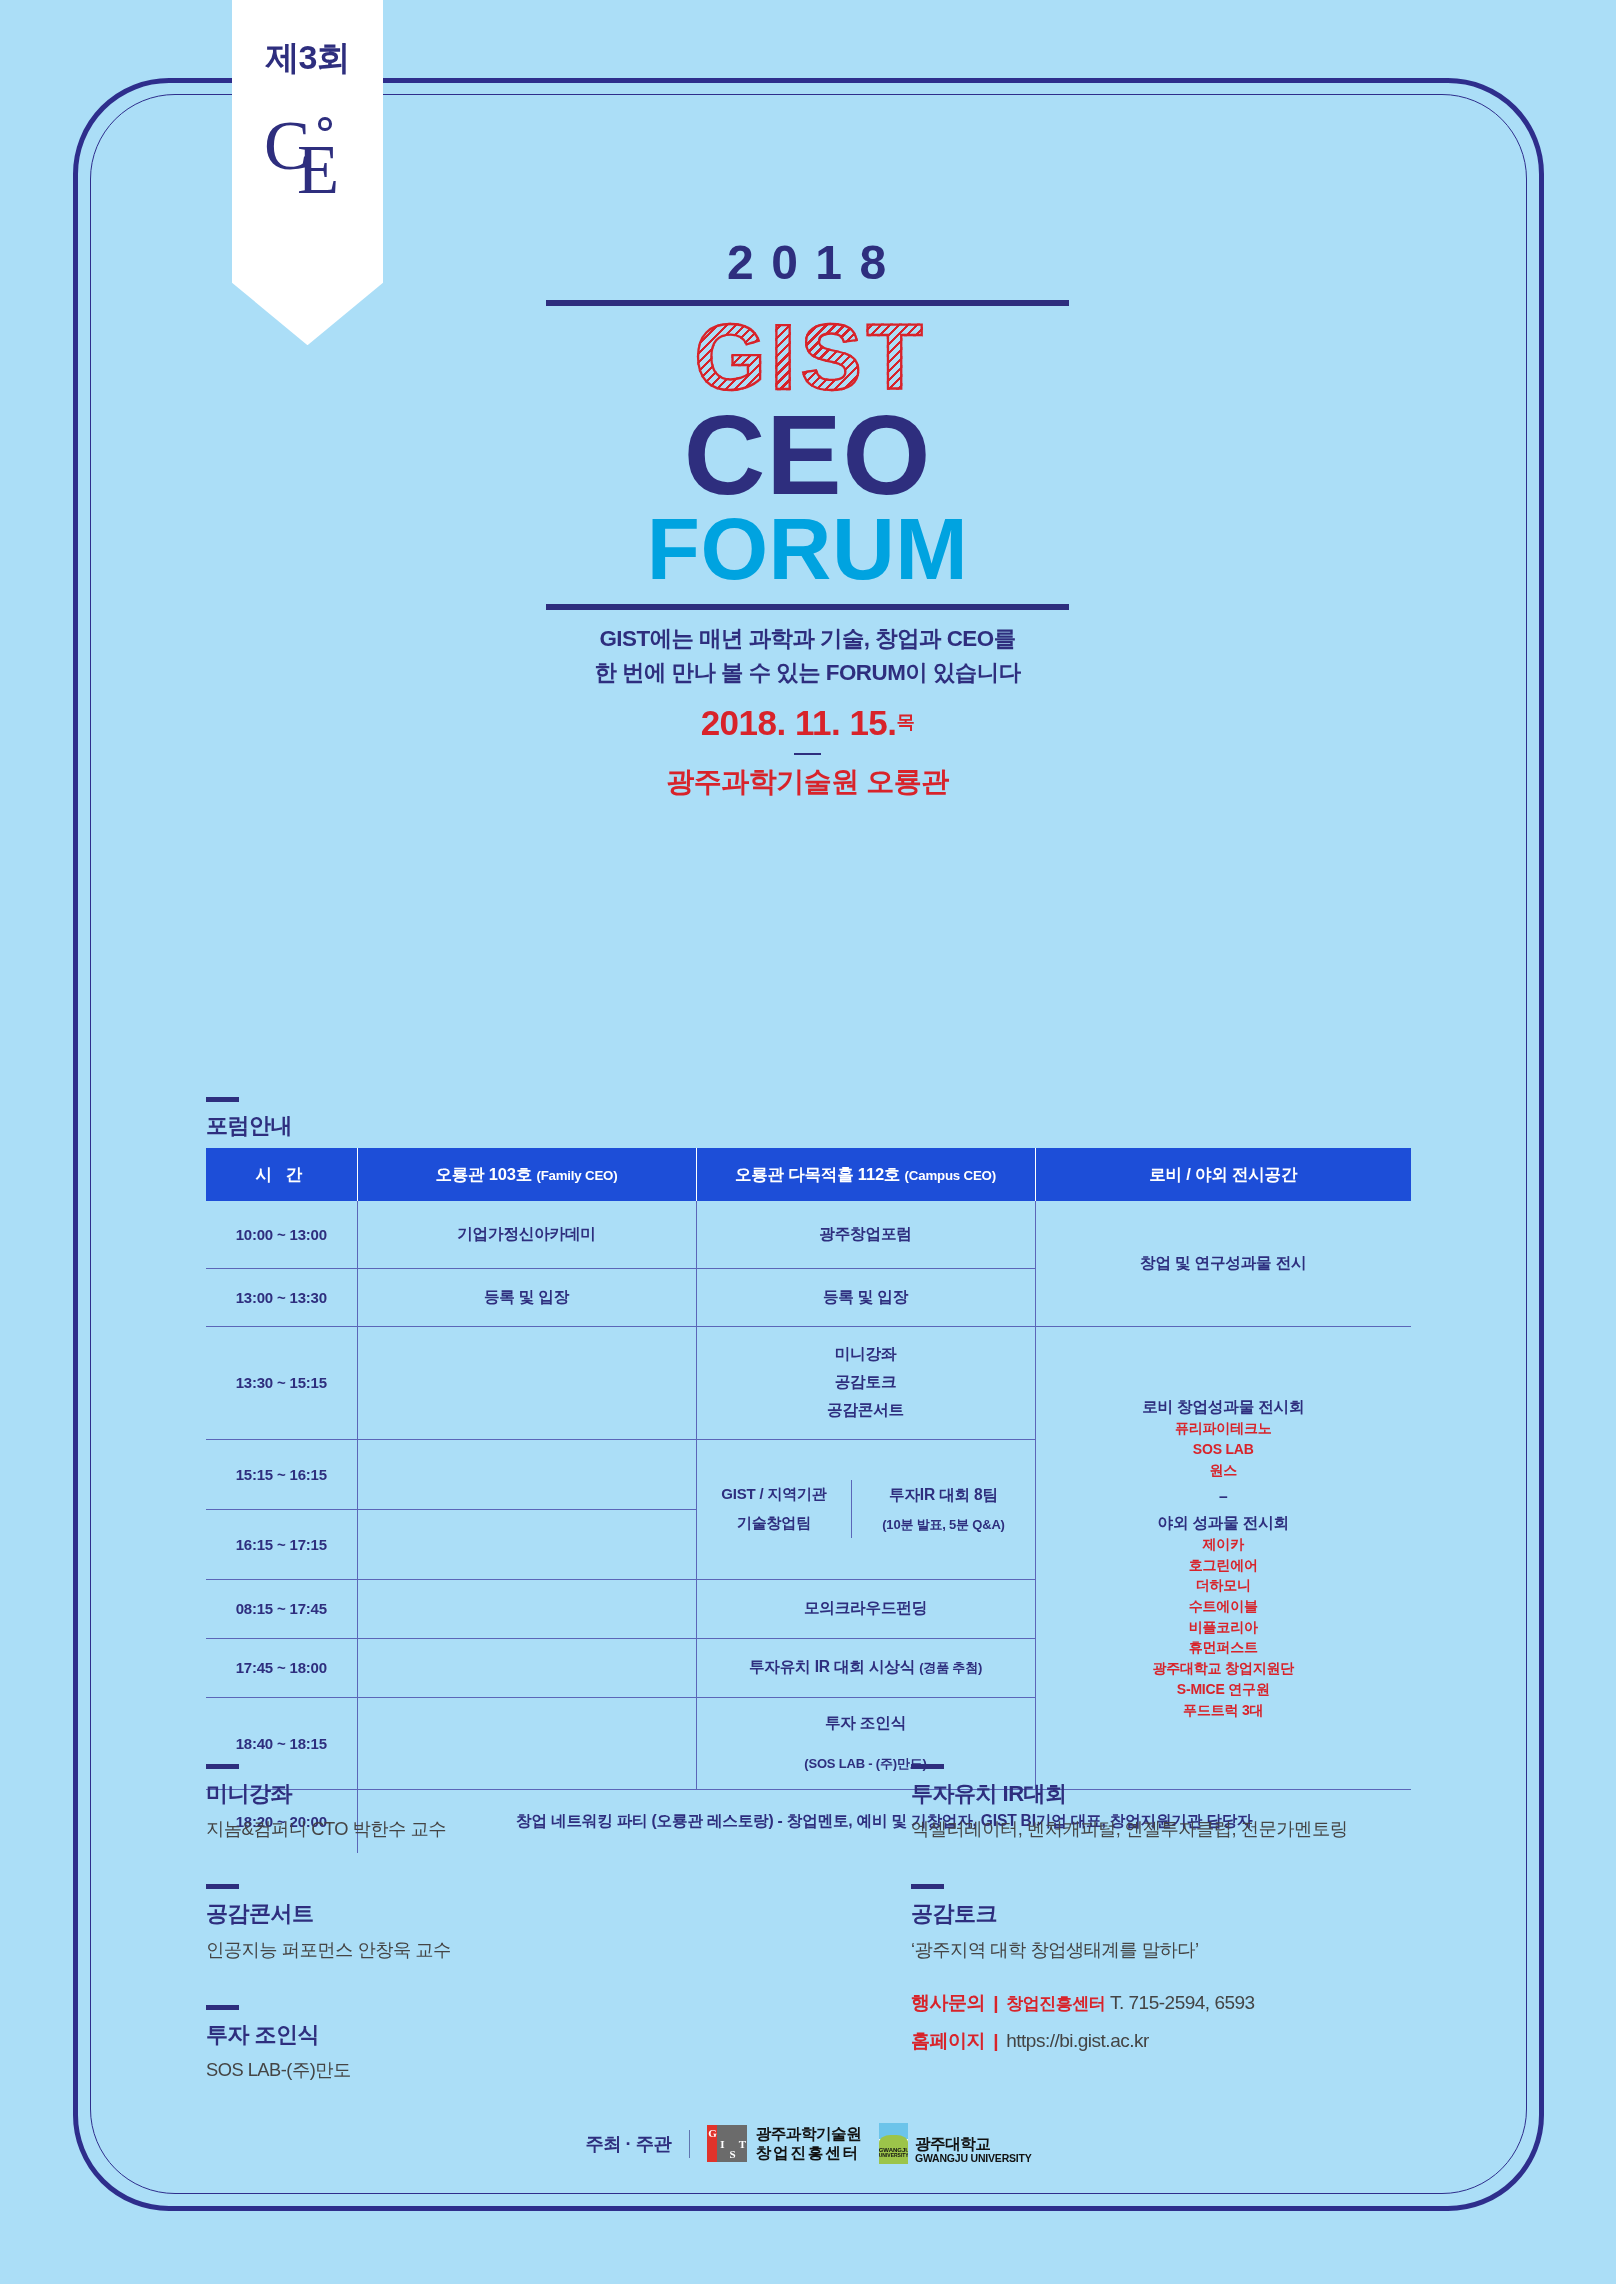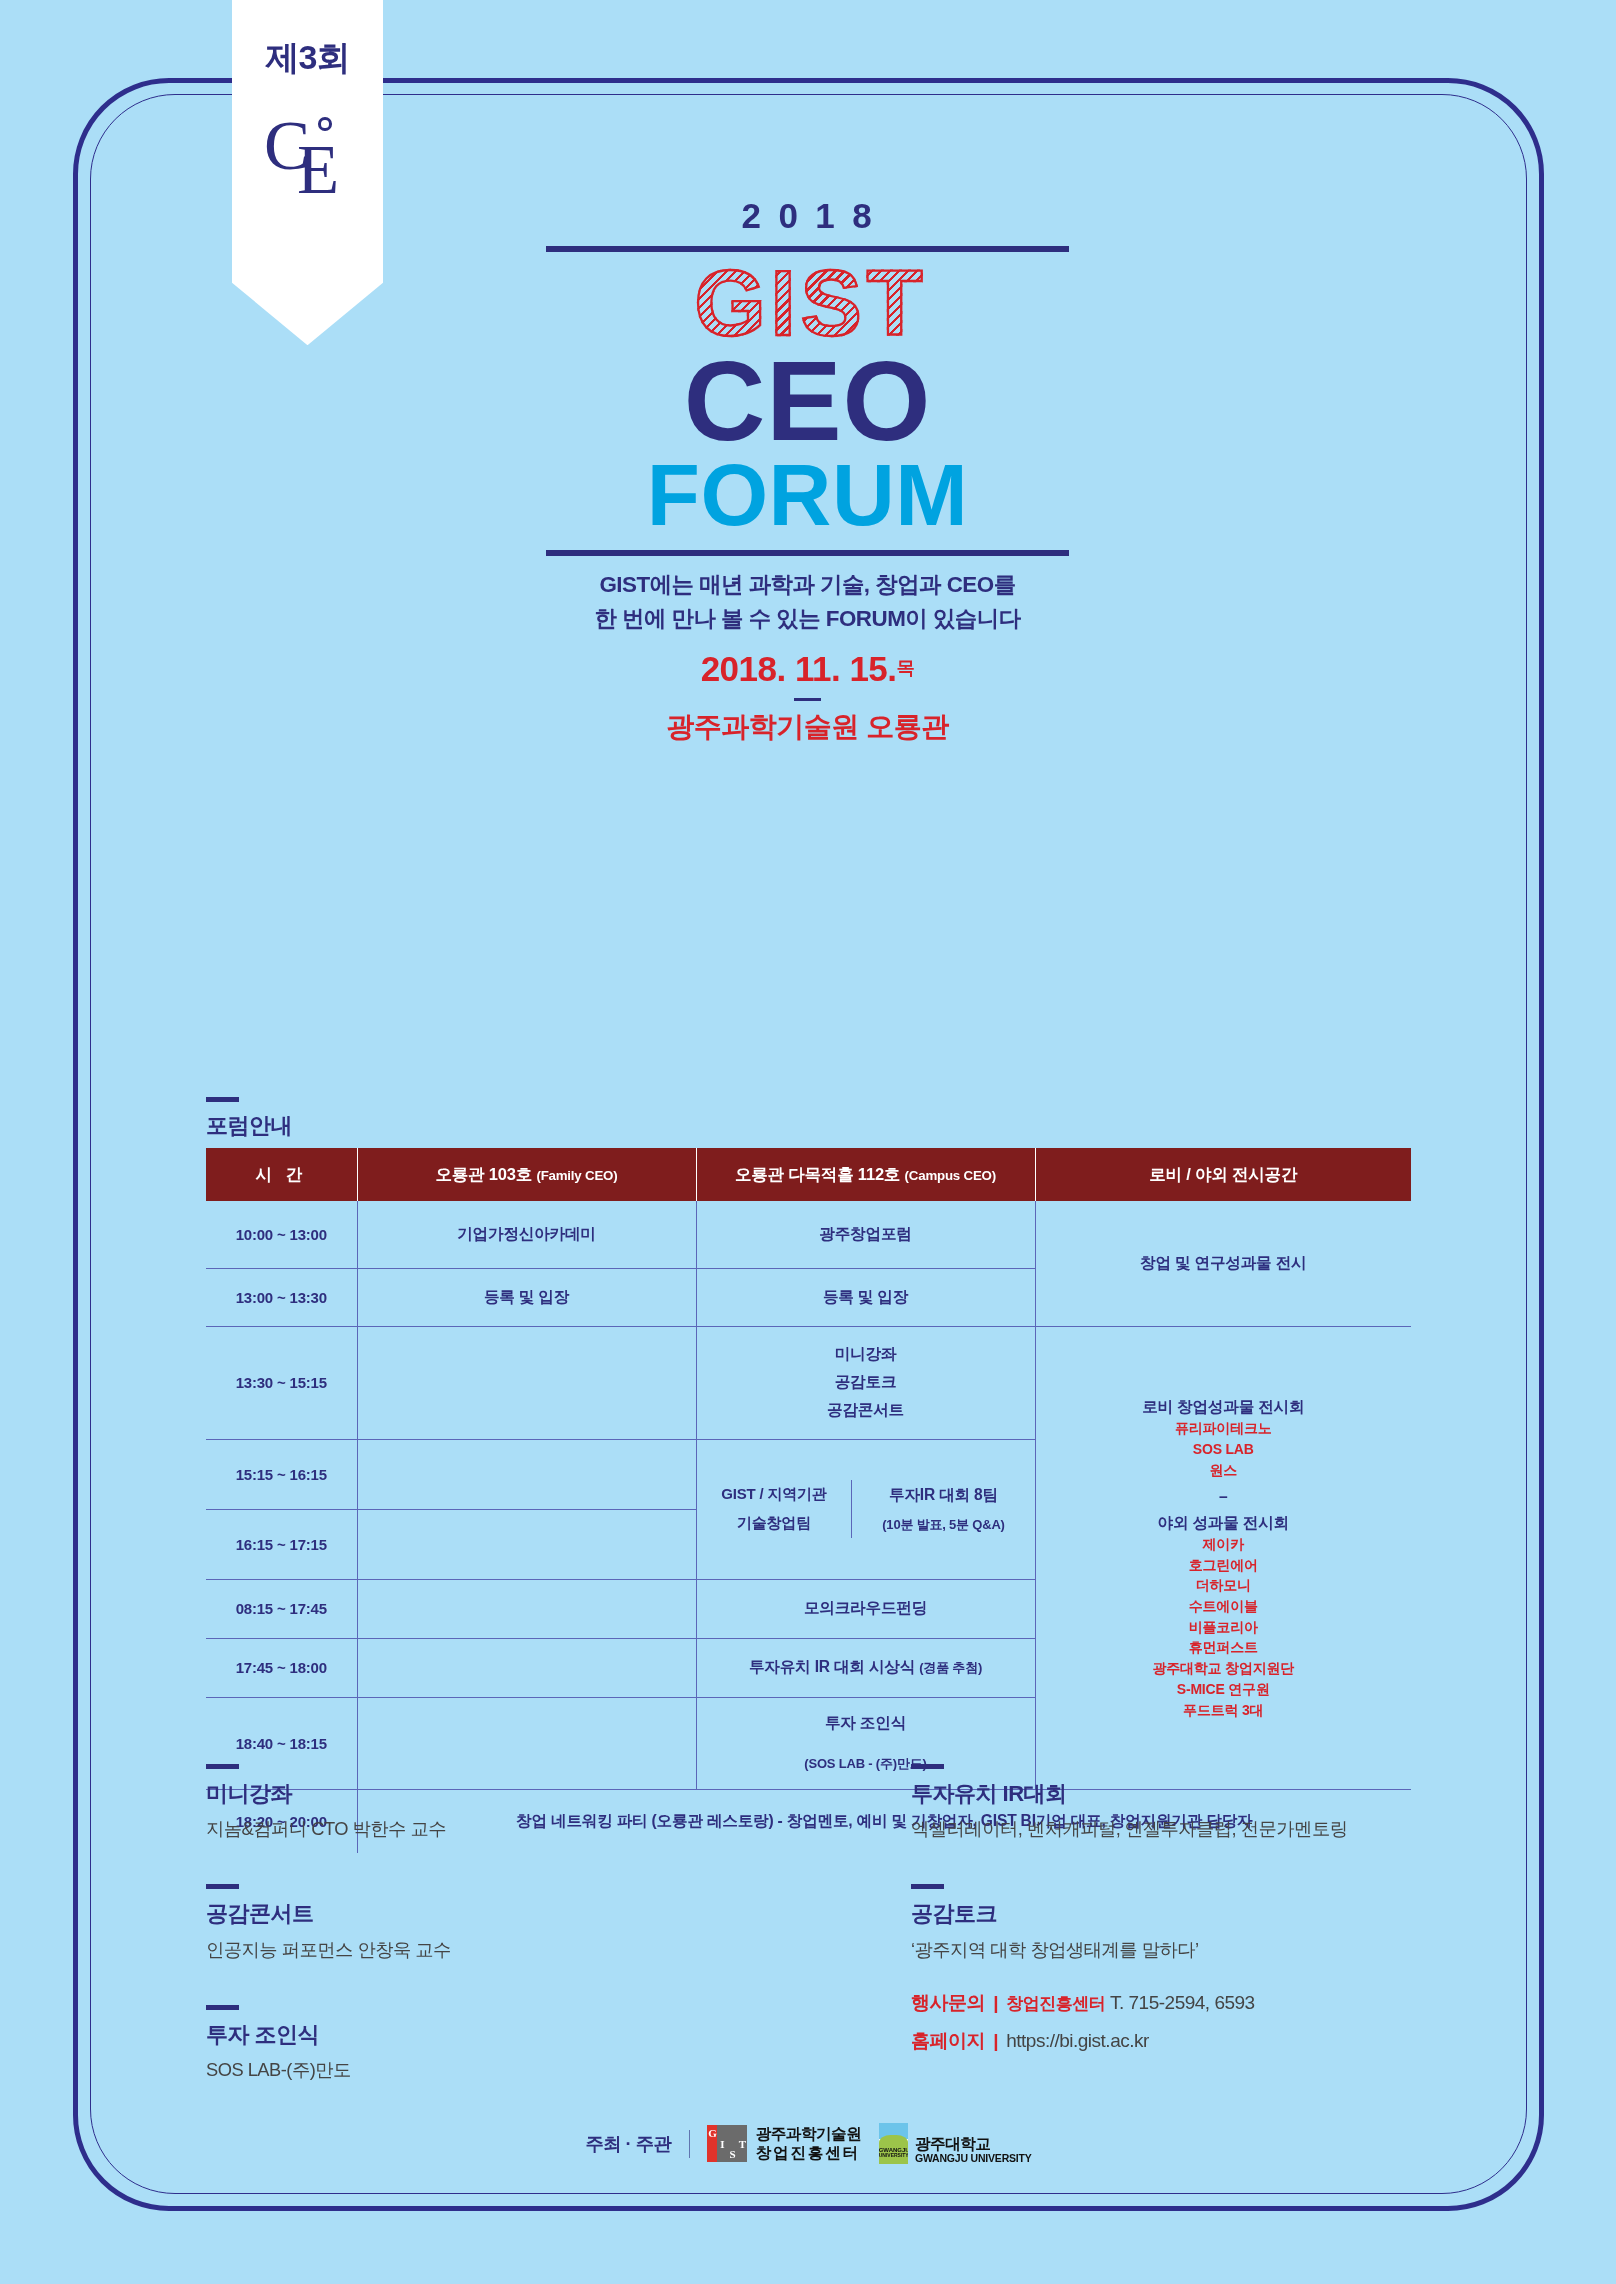--- a/index.html
+++ b/index.html
@@ -80,26 +80,27 @@
 
   
   .hero {
     position: absolute;
     left: 526px; top: 197px;
     width: 563px;
     text-align: center;
     z-index: 3;
   }
   .hero .year {
-    font-size: 35px;
+    font-size: 48px;
     font-weight: 700;
     letter-spacing: 17.4px;
     color: #2e2e7e;
     margin-left: 15.6px;
     line-height: 1.1;
+    margin-top: 40px;
   }
   .hero .rule-1 {
     height: 6px;
     background: #2e2e7e;
     margin: 10px 20px 2.7px 20px;
   }
   .hero .gist {
     font-size: 92px;
     font-weight: 700;
     letter-spacing: 4.6px;
@@ -180,21 +181,21 @@
     border-collapse: collapse;
     table-layout: fixed;
     z-index: 3;
   }
   .sched col.c-time { width: 151px; }
   .sched col.c-a    { width: 339px; }
   .sched col.c-b    { width: 339px; }
   .sched col.c-c    { width: 376px; }
 
   .sched th {
-    background: #7f1d1d;
+    background: #1d4ed8;
     color: #ffffff;
     font-size: 16.5px;
     font-weight: 700;
     padding: 15.6px 2.7px;
     border-right: 0.9px solid #ffffff;
     letter-spacing: -0.2px;
     margin-top: 20px;
   }
   .sched th:last-child { border-right: none; }
   .sched th .sm { font-size: 13.3px; font-weight: 700; }

